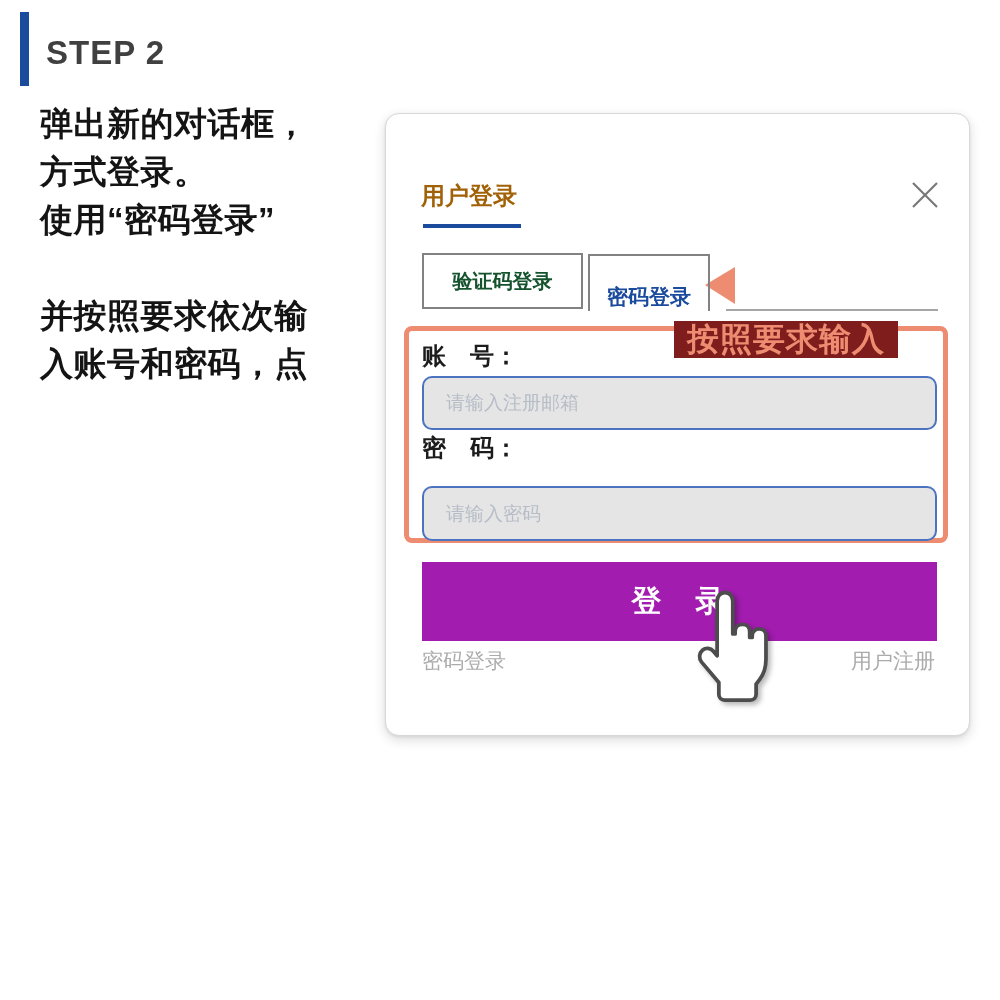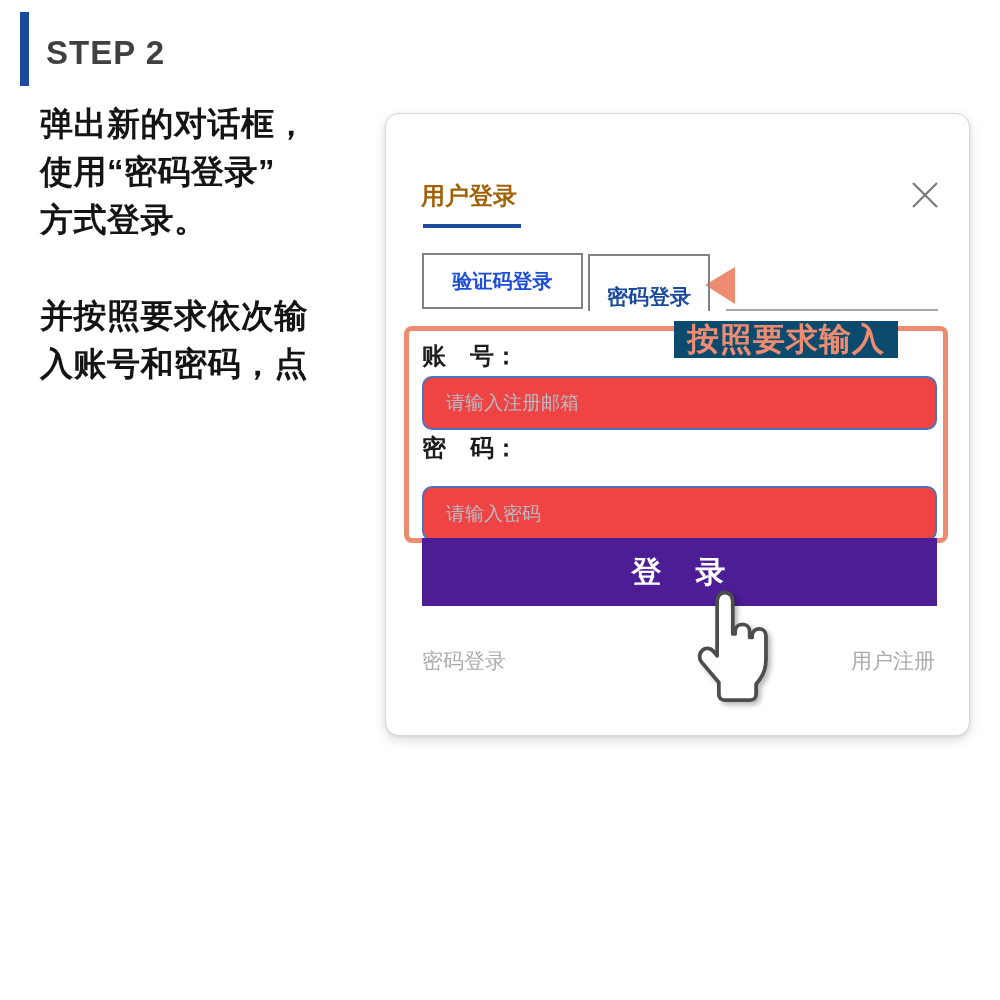--- a/index.html
+++ b/index.html
@@ -19,62 +19,62 @@
   
   .dialog { left:385px; top:113px; width:585px; height:623px; background:#ffffff;
     border:1px solid #d8d8d8; border-radius:14px;
     box-shadow:0 4px 12px rgba(0,0,0,0.14), 0 1px 3px rgba(0,0,0,0.08); }
   .dlg-title { left:35px; top:66px; font-size:24px; font-weight:700; color:#a16207; }
   .dlg-underline { left:37px; top:110px; width:98px; height:4px; background:#1b4b9c; }
   .close-btn { left:522px; top:64px; width:34px; height:34px; cursor:pointer; }
 
   .tab { border:2px solid #828282; display:flex; align-items:center; justify-content:center; }
   .tab-1 { left:36px; top:139px; width:161px; height:56px;
-    font-size:20px; font-weight:600; color:#1d4ed8;font-family:Liberation Serif, serif; }
+    font-size:20px; font-weight:600; color:#14532d;font-family:Liberation Serif, serif; }
   .tab-2 { left:202px; top:140px; width:122px; height:57px; border-bottom:none;
     font-size:21px; font-weight:700; color:#1b4b9c;align-items:flex-end; }
   .tab-baseline { left:340px; top:195px; width:212px; height:2px; background:#a6a6a6; }
 
   .annot-arrow { left:319px; top:153px; width:0; height:0;
     border-top:18px solid transparent; border-bottom:19px solid transparent;
     border-right:30px solid #ee8c72; }
 
   .annot-rect { left:18px; top:212px; width:544px; height:217px;
     border:5px solid #ee8c72; border-radius:8px; }
   .annot-label { left:288px; top:207px; font-size:32px; font-weight:700; color:#ee8c72;
-    background:#0c4a6e; padding:0 13px; line-height:37px; letter-spacing:1px; }
+    background:#7f1d1d; padding:0 13px; line-height:37px; letter-spacing:1px; }
 
   .field-label { left:36px; font-size:24px; font-weight:700; color:#1c1c1c; }
   .fl-1 { top:226px; } .fl-2 { top:318px; }
   .txt-input { left:36px; width:515px; border:2px solid #4c73bf; border-radius:10px;
-    padding:0 22px; font-size:19px; color:#333; background:#ef4444; outline:none;
+    padding:0 22px; font-size:19px; color:#333; background:#e5e5e5; outline:none;
     font-family:"Liberation Sans","DejaVu Sans",sans-serif; }
   .txt-input::placeholder { color:#b7bdc7; opacity:1; }
   .in-1 { top:262px; height:54px; } .in-2 { top:372px; height:55px; }
 
-  .login-btn { left:36px; top:424px; width:515px; height:68px; background:#4c1d95;
+  .login-btn { left:36px; top:448px; width:515px; height:79px; background:#a21caf;
     border:none; color:#ffffff; font-size:30px; font-weight:700; letter-spacing:2px;
     display:flex; align-items:center; justify-content:center; cursor:pointer;
     font-family:"Liberation Sans","DejaVu Sans",sans-serif; }
   .footer-link { top:533px; font-size:21px; color:#ababab; cursor:pointer; }
   .link-left { left:36px; } .link-right { right:34px;margin-left:12px; }
 
   .hand { left:696px; top:588px; width:72px; height:117px;
     filter:drop-shadow(3px 3px 2.5px rgba(0,0,0,0.28)); }
 </style>
 </head>
 <body>
 
 <div class="abs step-bar"></div>
 <div class="abs step-title">STEP 2</div>
 
 <div class="abs para para-1">
   <div>弹出新的对话框，</div>
+  <div>方式登录。</div>
   <div>使用“密码登录”</div>
-  <div>方式登录。</div>
 </div>
 <div class="abs para para-2">
   <div>并按照要求依次输</div>
   <div>入账号和密码，点</div>
 </div>
 
 <div class="abs dialog">
 
   <div class="abs dlg-title">用户登录</div>
   <div class="abs dlg-underline"></div>

